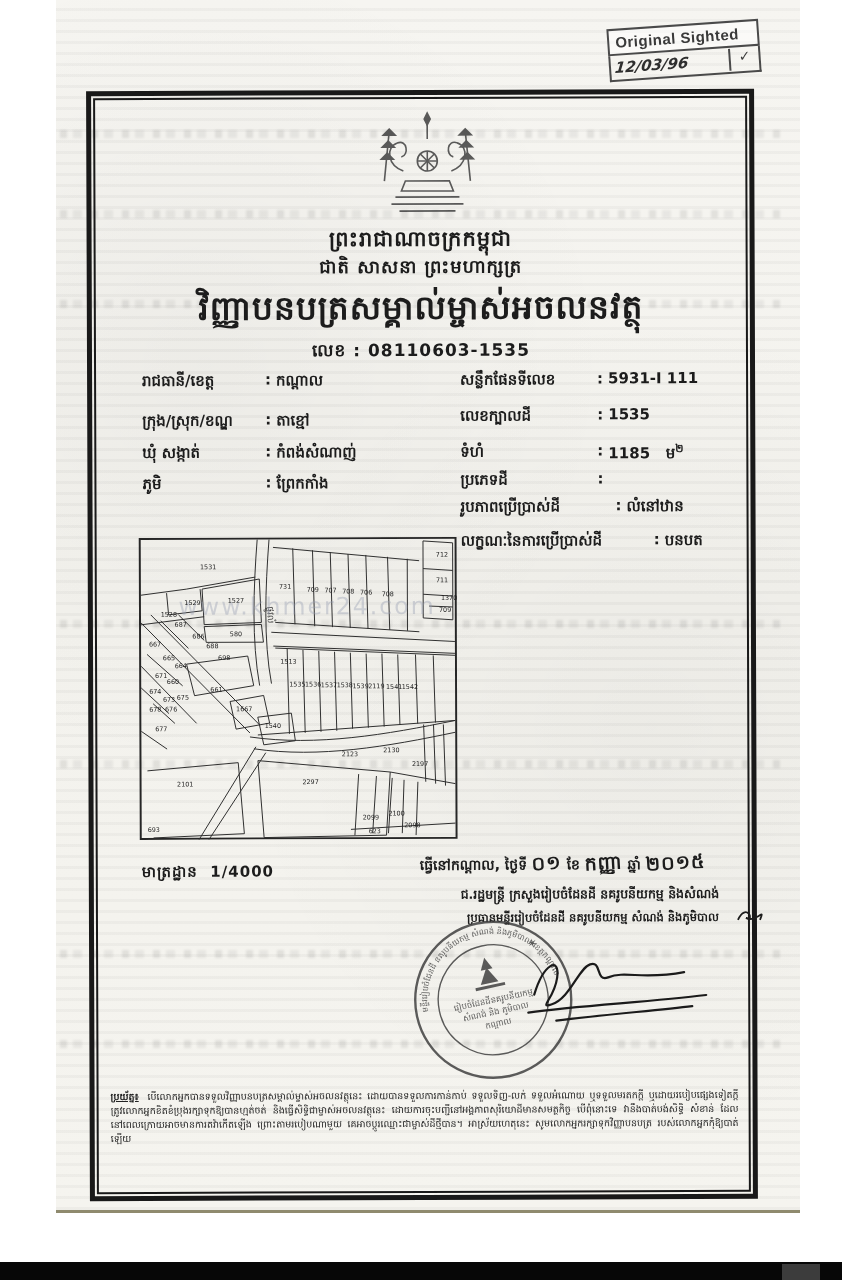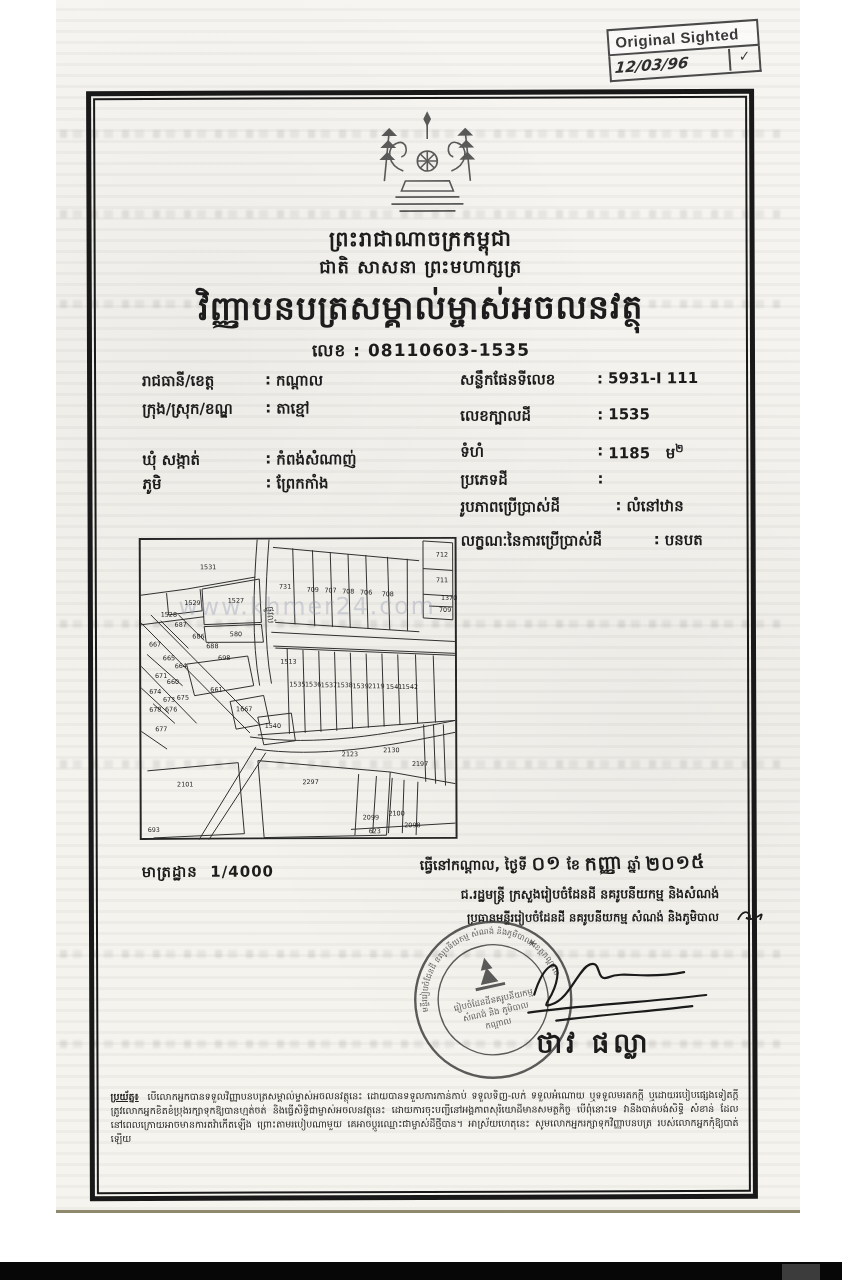--- a/index.html
+++ b/index.html
@@ -143,26 +143,26 @@
       <div id="doc-number" class="abs ctr">
         <span>លេខ :</span>
         <span>08110603-1535</span>
       </div>
 
       <div class="fieldrow fl" style="top:271px">
         <span class="lbl">រាជធានី/ខេត្ត</span>
         <span class="col">:</span>
         <span class="val">កណ្តាល</span>
       </div>
-      <div class="fieldrow fl" style="top:299px">
+      <div class="fieldrow fl" style="top:311px">
         <span class="lbl">ក្រុង/ស្រុក/ខណ្ឌ</span>
         <span class="col">:</span>
         <span class="val">តាខ្មៅ</span>
       </div>
-      <div class="fieldrow fl" style="top:350px">
+      <div class="fieldrow fl" style="top:343px">
         <span class="lbl">ឃុំ សង្កាត់</span>
         <span class="col">:</span>
         <span class="val">កំពង់សំណាញ់</span>
       </div>
       <div class="fieldrow fl" style="top:374px">
         <span class="lbl">ភូមិ</span>
         <span class="col">:</span>
         <span class="val">ព្រែកកាំង</span>
       </div>
 
@@ -384,21 +384,20 @@
       </svg>
 
       <svg id="signature" class="abs" viewBox="0 0 190 80">
         <g stroke="#1b1b1b" stroke-width="2.2" fill="none" stroke-linecap="round">
           <path d="M8,44 C18,12 34,6 31,27 C28,48 12,58 25,54 C44,48 52,18 64,14 C76,10 69,32 82,27 C100,20 116,30 158,22"></path>
           <path d="M2,62 C52,55 122,52 180,45"></path>
           <path d="M30,70 C82,64 132,60 166,56"></path>
         </g>
       </svg>
 
-      <div id="sig-name" class="abs">ថាវ ផល្លា</div>
 
       <div id="footer" class="abs">
         <span class="warn">ប្រយ័ត្ន៖</span>
         <span>បើលោកអ្នកបានទទួលវិញ្ញាបនបត្រសម្គាល់ម្ចាស់អចលនវត្ថុនេះ ដោយបានទទួលការកាន់កាប់ ទទួលទិញ-លក់ ទទួលអំណោយ ឬទទួលមរតកក្តី ឬដោយរបៀបផ្សេងទៀតក្តី</span>
         <span>ត្រូវលោកអ្នកខិតខំប្រុងរក្សាទុកឱ្យបានហ្មត់ចត់ និងធ្វើសិទ្ធិជាម្ចាស់អចលនវត្ថុនេះ ដោយការចុះបញ្ជីនៅអង្គភាពសុរិយោដីមានសមត្ថកិច្ច បើពុំនោះទេ វានឹងបាត់បង់សិទ្ធិ</span>
         <span>សំខាន់ ដែលនៅពេលក្រោយអាចមានការតវ៉ាកើតឡើង ព្រោះតាមរបៀបណាមួយ គេអាចប្តូរឈ្មោះជាម្ចាស់ដីថ្មីបាន។ អាស្រ័យហេតុនេះ សូមលោកអ្នករក្សាទុកវិញ្ញាបនបត្រ</span>
         <span>របស់លោកអ្នកកុំឱ្យបាត់ឡើយ</span>
       </div>
 
     </div>

